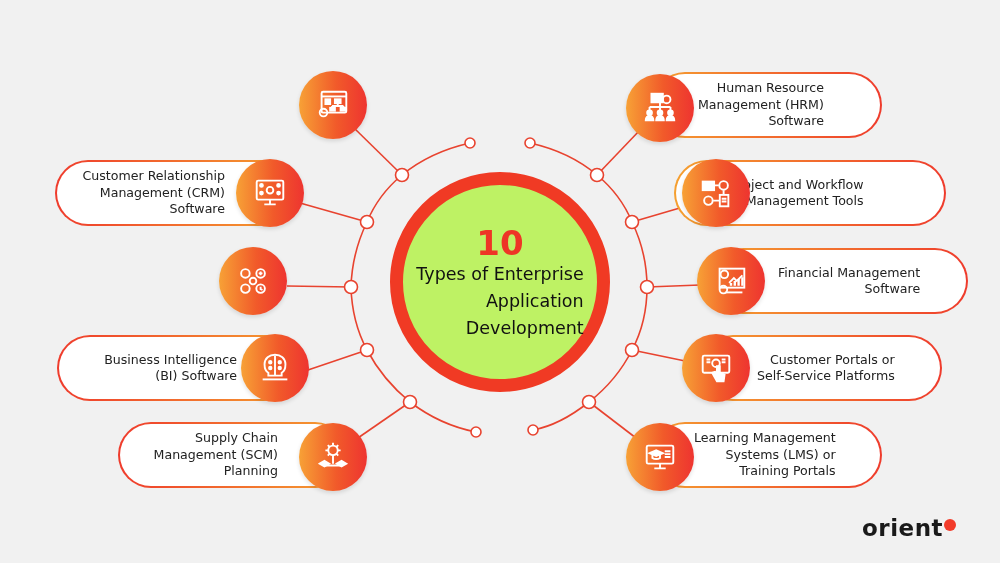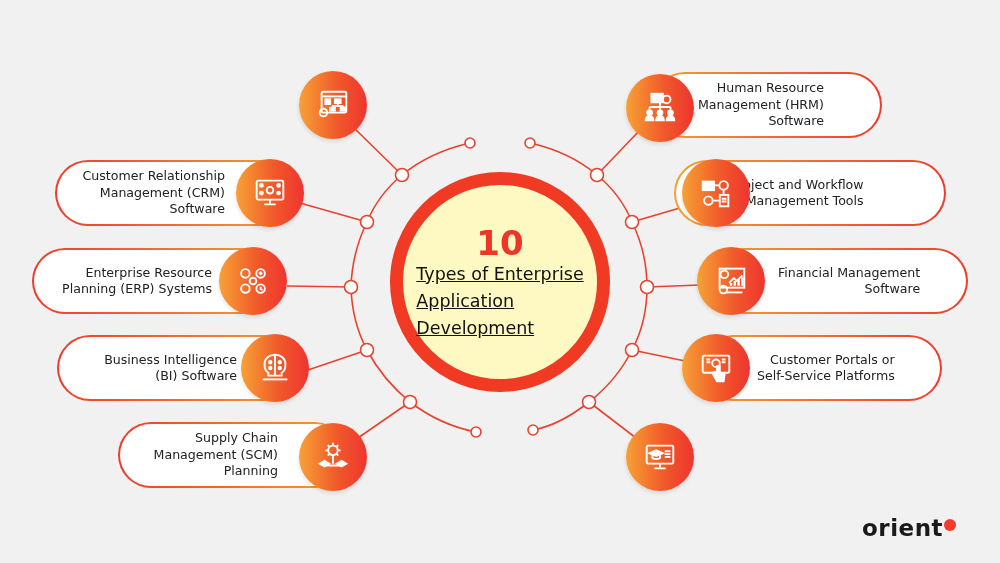--- a/index.html
+++ b/index.html
@@ -13,24 +13,24 @@
         display:flex;align-items:center;color:#222;font-size:12.6px;line-height:16.5px;}
   .pill.right{background-image:linear-gradient(#fff,#fff),linear-gradient(90deg,#f5a030,#ef3b2c);}
   .pill.left .txt{text-align:right;margin-left:auto;}
   .pill.right .txt{text-align:right;}
   .txt{white-space:pre-line;}
   .icon{position:absolute;width:68px;height:68px;border-radius:50%;
         background:linear-gradient(90deg,#f7a136 0%,#f15a2a 55%,#ee3430 100%);
         box-shadow:0 2px 4px rgba(0,0,0,0.12);display:flex;align-items:center;justify-content:center;}
   .icon svg{width:38px;height:38px;}
   .center{position:absolute;left:390px;top:172px;width:220px;height:220px;border-radius:50%;
-          box-sizing:border-box;border:13px solid #f03a24;background:#fef9c3;
+          box-sizing:border-box;border:13px solid #f03a24;background:#bef264;
           display:flex;flex-direction:column;align-items:center;justify-content:center;}
   .center .num{font-size:34px;font-weight:bold;color:#ee3526;line-height:36px;margin-top:2px;}
-  .center .ttl{font-size:17.5px;color:#111;line-height:27px;text-align:left;white-space:pre-line;text-decoration:underline;}
+  .center .ttl{font-size:17.5px;color:#111;line-height:27px;text-align:right;white-space:pre-line;}
   .logo{position:absolute;left:862px;top:515px;display:flex;align-items:flex-start;}
   .logo .word{font-size:23px;font-weight:bold;color:#1a1a1a;letter-spacing:0.5px;line-height:26px;}
   .logo .dot{width:12px;height:12px;border-radius:50%;background:#f23b2a;margin-left:1px;margin-top:4px;}
 </style>
 </head>
 <body>
 
 <div id="stage">
 
   <svg class="lines" width="1000" height="563">
@@ -100,24 +100,20 @@
         <rect x="6" y="7" width="28" height="20" rx="1.5"></rect>
         <path d="M20,27v4M14,32h12"></path>
         <circle cx="20" cy="17" r="3.5"></circle>
         <circle cx="11" cy="12" r="1.5" fill="#fff"></circle>
         <circle cx="29" cy="12" r="1.5" fill="#fff"></circle>
         <circle cx="11" cy="20" r="1.5" fill="#fff"></circle>
         <circle cx="29" cy="20" r="1.5" fill="#fff"></circle>
       </svg>
   </div>
 
-  <div class="pill left" style="left:32px;top:248px;width:250px;padding-right:68px;">
-    <div class="txt">Enterprise Resource
-Planning (ERP) Systems</div>
-  </div>
   <div class="icon" style="left:219px;top:247px;">
     <svg viewBox="0 0 40 40" fill="none" stroke="#fff" stroke-width="2">
         <circle cx="12" cy="12" r="4.5"></circle>
         <circle cx="28" cy="12" r="4.5"></circle>
         <circle cx="12" cy="28" r="4.5"></circle>
         <circle cx="28" cy="28" r="4.5"></circle>
         <circle cx="20" cy="20" r="3.5"></circle>
         <path d="M28,10v4M26,12h4"></path>
         <path d="M28,26v2.5l2,1"></path>
       </svg>
@@ -207,20 +203,25 @@
   </div>
   <div class="icon" style="left:682px;top:334px;">
     <svg viewBox="0 0 40 40" fill="none" stroke="#fff" stroke-width="2">
         <rect x="6" y="7" width="28" height="18" rx="1.5"></rect>
         <path d="M10,11h4M10,14h4M26,11h4M26,14h4"></path>
         <circle cx="20" cy="15" r="4"></circle>
         <path d="M21,18v8l-2-2l-3,1l5,9h7l1-7l-5-2v-7z" fill="#fff"></path>
       </svg>
   </div>
 
+  <div class="pill right" style="left:652px;top:422px;width:230px;padding-left:40px;">
+    <div class="txt">Learning Management
+Systems (LMS) or
+Training Portals</div>
+  </div>
   <div class="icon" style="left:626px;top:423px;">
     <svg viewBox="0 0 40 40" fill="none" stroke="#fff" stroke-width="2">
         <rect x="6" y="8" width="28" height="19" rx="1.5"></rect>
         <path d="M20,27v4M14,32h12"></path>
         <path d="M9,16l7-3l7,3l-7,3z" fill="#fff"></path>
         <path d="M12,18v3c2,1.5,6,1.5,8,0v-3"></path>
         <path d="M25,14h6M25,17h6M25,20h6"></path>
       </svg>
   </div>
 

